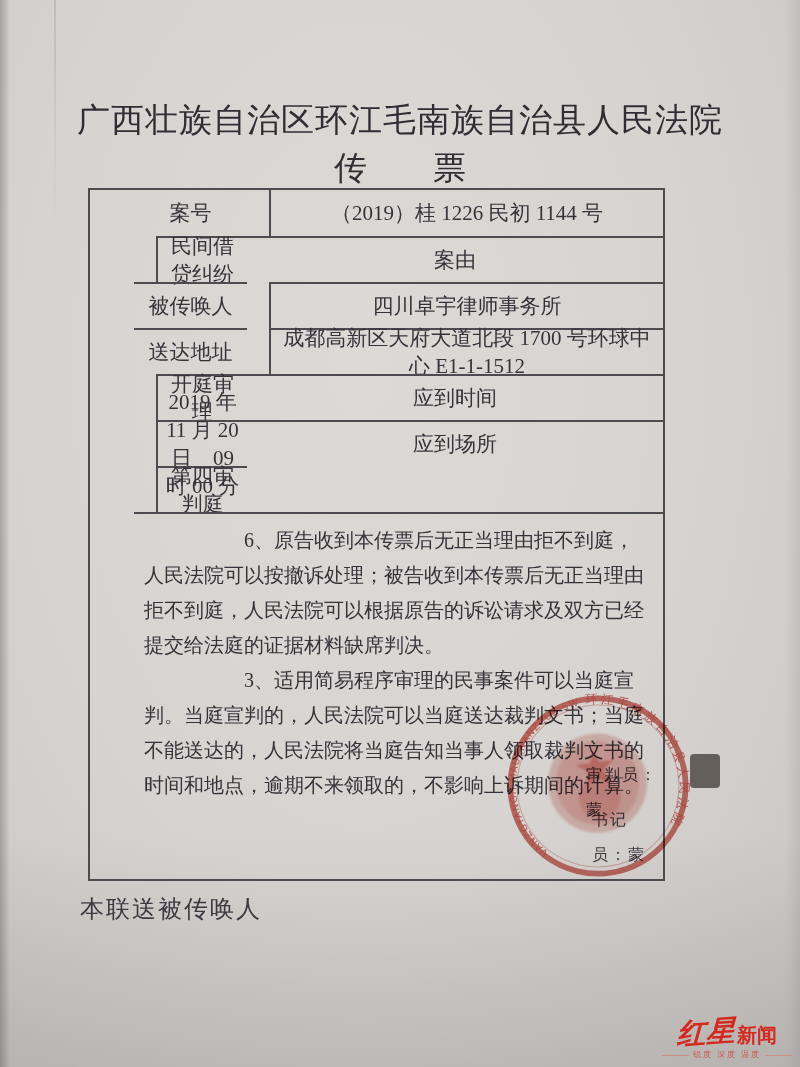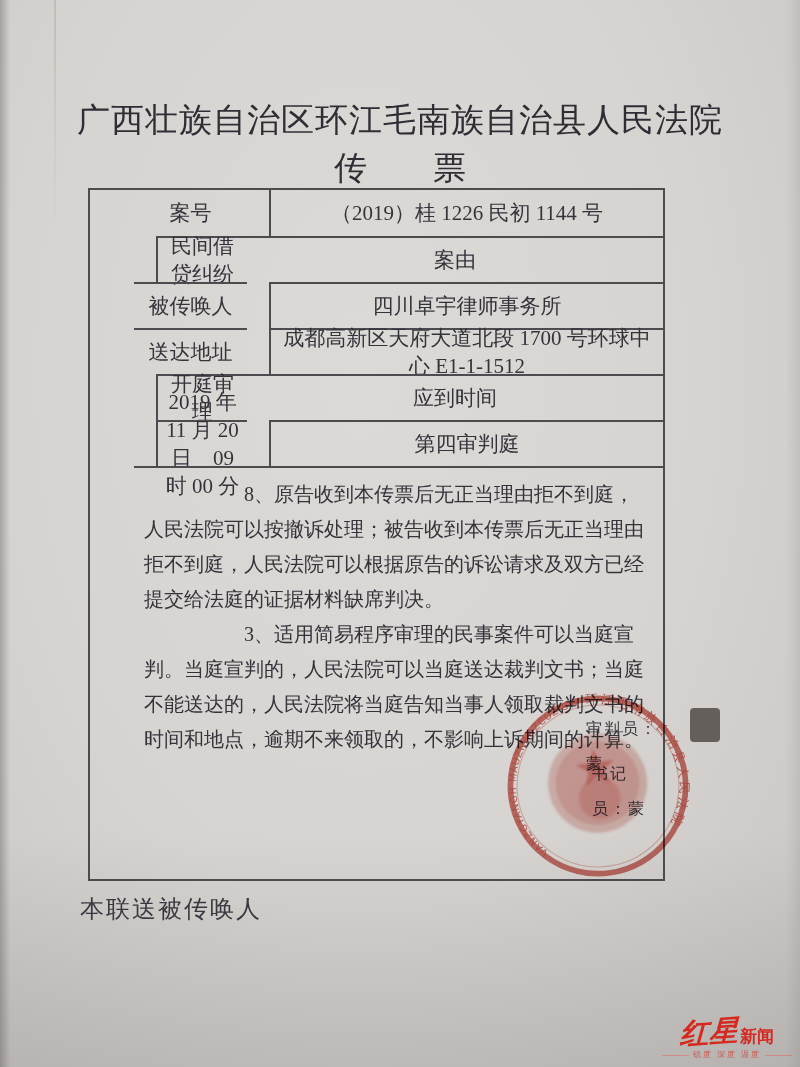--- a/index.html
+++ b/index.html
@@ -53,21 +53,21 @@
 
   .footer-note{position:absolute;left:80px;top:893px;font-size:24px;
     letter-spacing:2px;color:#3a3940;}
 
   .brand{position:absolute;right:8px;top:1018px;width:130px;text-align:center;
     color:#d5281f;line-height:1;}
   .brand-row{display:flex;align-items:baseline;justify-content:center;gap:2px;}
   .brand-script{font-size:29px;font-weight:700;font-style:italic;
     transform:skewX(-6deg) rotate(-4deg);display:inline-block;
     font-family:"DejaVu Serif",serif;}
-  .brand-block{font-size:17px;font-weight:700;font-family:Liberation Serif, serif;}
+  .brand-block{font-size:20px;font-weight:700;font-family:Liberation Serif, serif;}
   .brand-tagline{margin-top:4px;display:flex;align-items:center;gap:4px;
     font-size:8px;letter-spacing:2px;color:#cf5a52;text-align:center;}
   .brand-tagline .rule{flex:1;height:1px;background:#cf8b86;}
 </style>
 </head>
 <body>
 
 <div class="stage">
   <div class="edge-left"></div>
   <div class="edge-right"></div>
@@ -87,24 +87,25 @@
     <div class="cell value">四川卓宇律师事务所</div>
 
     <div class="cell label">送达地址</div>
     <div class="cell value">成都高新区天府大道北段 1700 号环球中心 E1-1-1512</div>
 
     <div class="cell value">开庭审理</div>
 
     <div class="cell label">应到时间</div>
     <div class="cell value">2019 年 11 月 20 日　09 时 00 分</div>
 
+    <div class="cell label">应到场所</div>
     <div class="cell value">第四审判庭</div>
 
     <div class="notes-cell">
-      <p class="hang">8、原告收到本传票后无正当理由拒不到庭，人民法院可以按撤诉处理；被告收到本传票后无正当理由拒不到庭，人民法院可以根据原告的诉讼请求及双方已经提交给法庭的证据材料缺席判决。</p>
+      <p class="hang">6、原告收到本传票后无正当理由拒不到庭，人民法院可以按撤诉处理；被告收到本传票后无正当理由拒不到庭，人民法院可以根据原告的诉讼请求及双方已经提交给法庭的证据材料缺席判决。</p>
       <p class="hang">3、适用简易程序审理的民事案件可以当庭宣判。当庭宣判的，人民法院可以当庭送达裁判文书；当庭不能送达的，人民法院将当庭告知当事人领取裁判文书的时间和地点，逾期不来领取的，不影响上诉期间的计算。</p>
 
       <div class="sig-line sig-judge">
         <span>审判员：</span><span>蒙</span>
       </div>
       <div class="censor"></div>
       <div class="sig-line sig-clerk">
         <span>书记员：</span><span>蒙</span>
       </div>
     </div>

